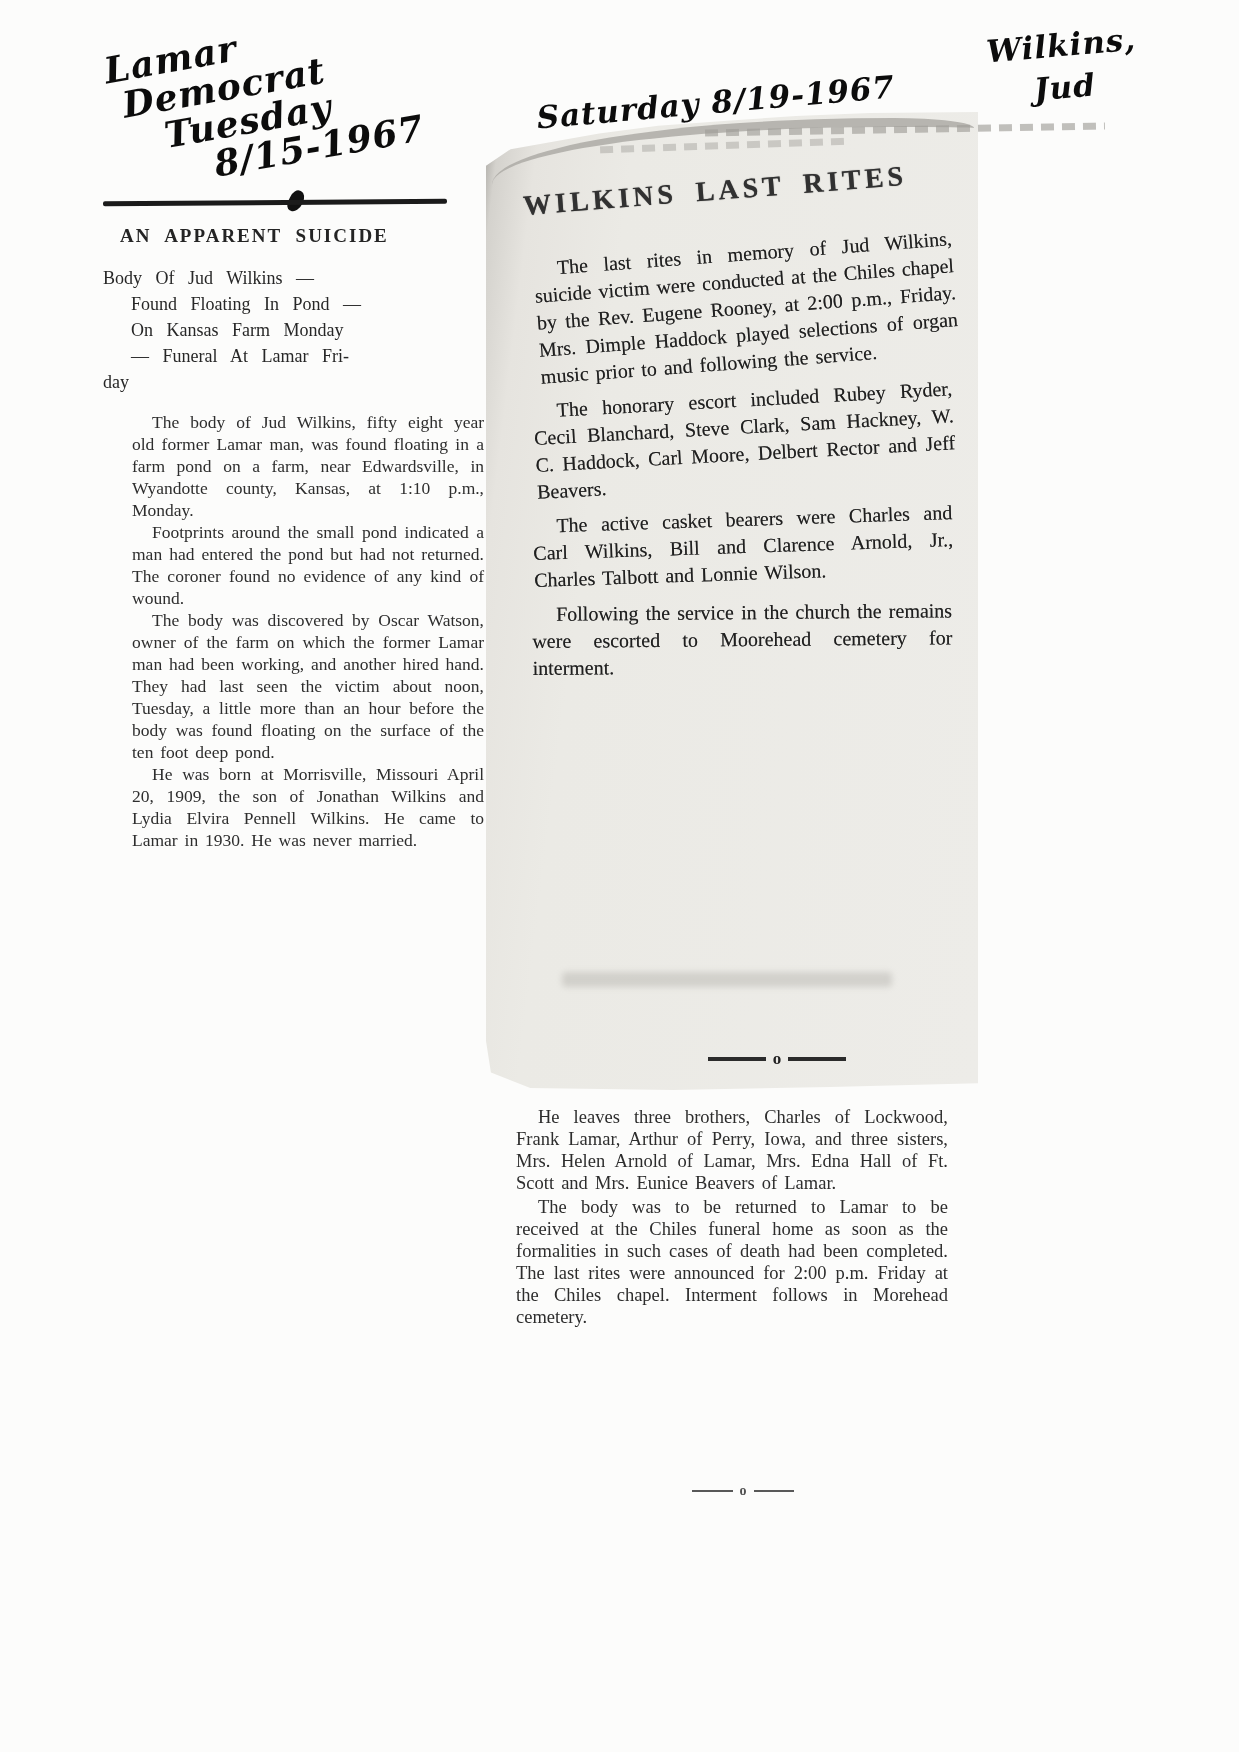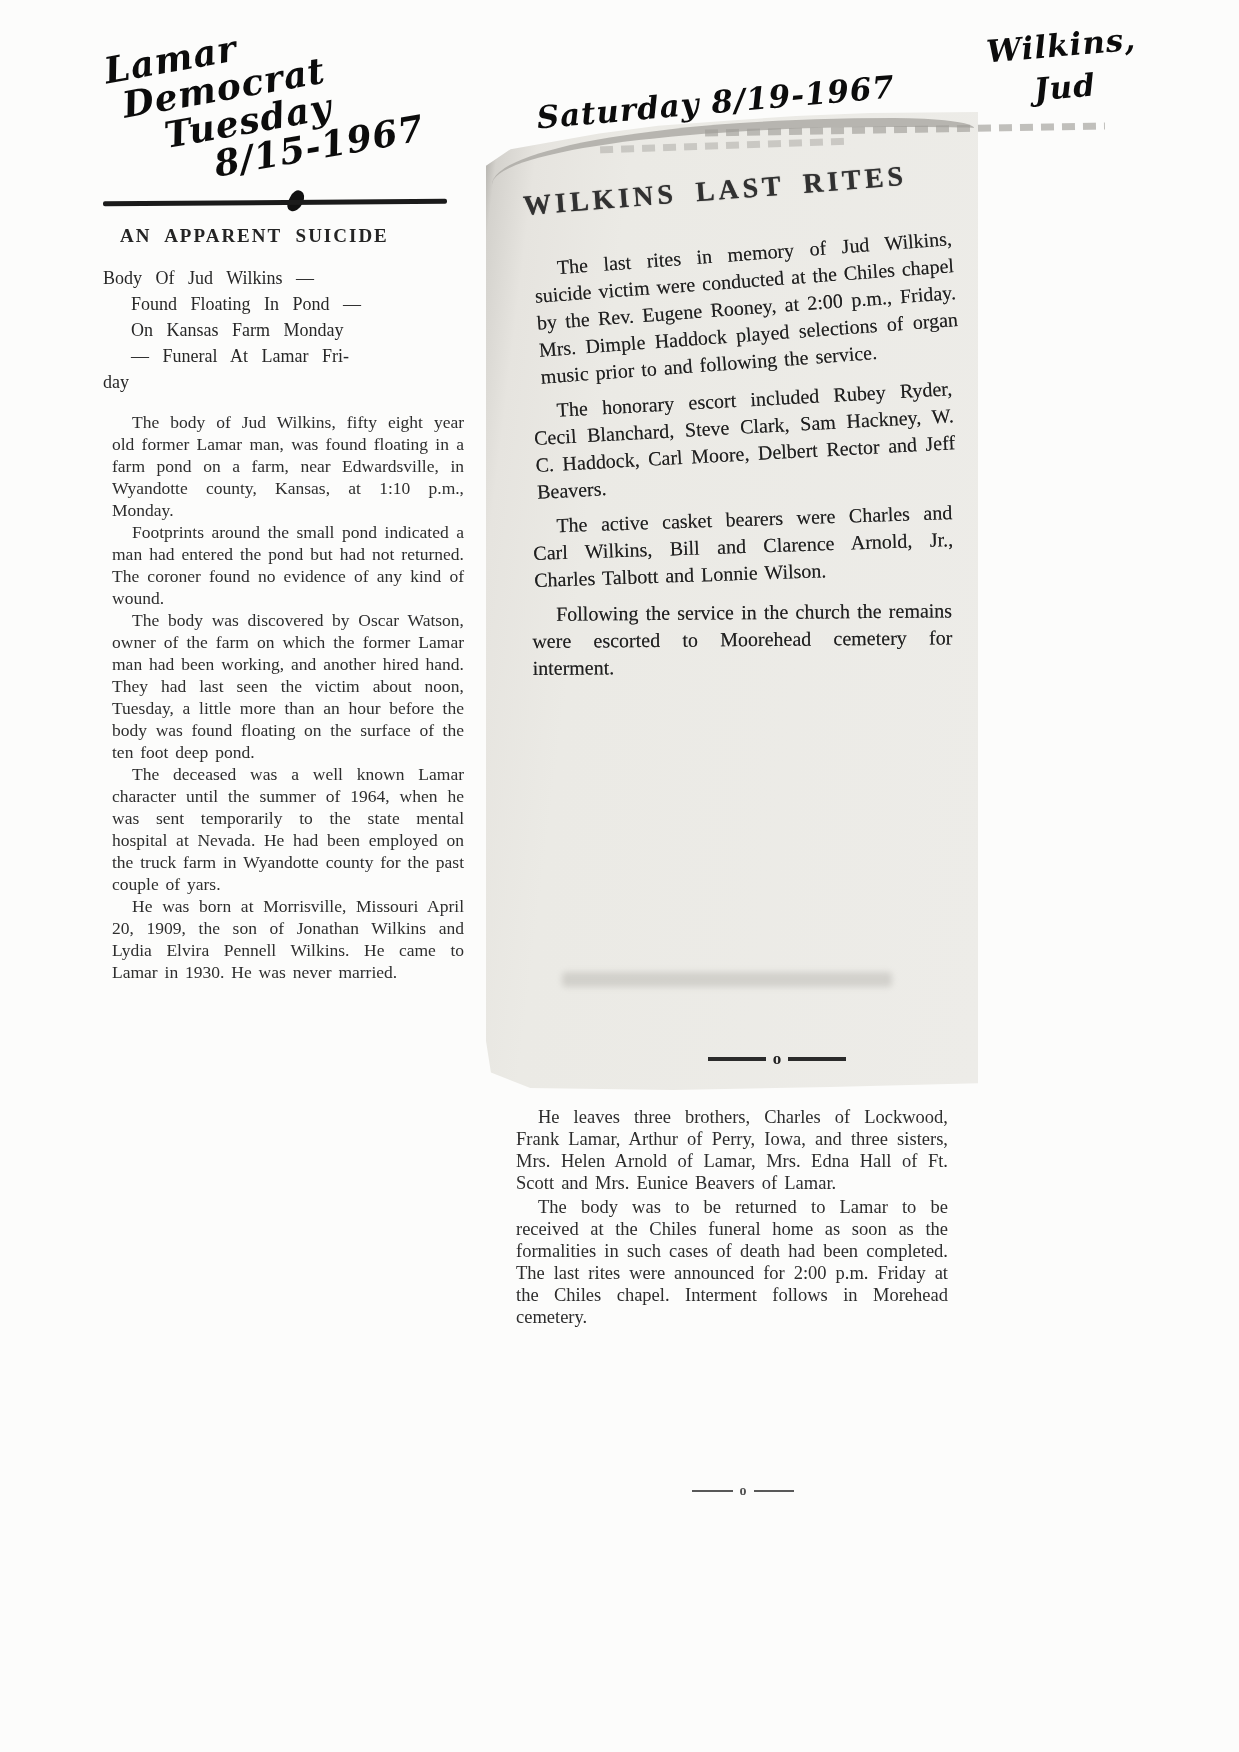--- a/index.html
+++ b/index.html
@@ -27,21 +27,21 @@
 
   
   .clip-left { position:absolute; left:100px; top:200px; width:375px; }
   .rule-top { height:5px; width:344px; margin-left:3px; background:#1b1b1b; transform:rotate(-0.4deg); border-radius:2px; }
   .headline1 {
     margin:20px 0 0 20px; font-size:19px; font-weight:bold;
     letter-spacing:2px; word-spacing:7px; color:#242424;
   }
   .subhead { margin:18px 0 0 3px; width:352px; font-size:18px; font-weight:normal; line-height:26px; color:#272727; word-spacing:9px; }
   .subhead .ind { margin-left:28px; }
-  .body1 { margin:16px 0 0 12px; width:352px; font-size:17.5px; line-height:22px; text-align:justify; word-spacing:2.5px; color:#2e2e2e; }
+  .body1 { margin:16px 0 0 32px; width:352px; font-size:17.5px; line-height:22px; text-align:justify; word-spacing:2.5px; color:#2e2e2e; }
   .body1 p { text-indent:20px; }
 
   
   .clip-right {
     position:absolute; left:486px; top:112px; width:492px; height:978px;
     background:linear-gradient(97deg,#a5a39e 0px,#d4d2cd 16px,#e6e4df 55px,#ebeae5 150px,#edece8 100%);
     clip-path:polygon(0% 5.5%, 5% 3.8%, 13% 3.1%, 23% 2.2%, 35% 1.4%, 49% 0.9%, 63% 0.4%, 78% 0.1%, 100% 0%,
                       100% 99.3%, 70% 99.7%, 38% 100%, 9% 99.8%, 1% 98.2%, 0% 95%);
     color:#1f1f1f;
   }
@@ -114,21 +114,20 @@
       <div>Body Of Jud Wilkins —</div>
       <div class="ind">Found Floating In Pond —</div>
       <div class="ind">On Kansas Farm Monday</div>
       <div class="ind">— Funeral At Lamar Fri-</div>
       <div>day</div>
     </div>
     <div class="body1">
       <p>The body of Jud Wilkins, fifty eight year old former Lamar man, was found floating in a farm pond on a farm, near Edwardsville, in Wyandotte county, Kansas, at 1:10 p.m., Monday.</p>
       <p>Footprints around the small pond indicated a man had entered the pond but had not returned. The coroner found no evidence of any kind of wound.</p>
       <p>The body was discovered by Oscar Watson, owner of the farm on which the former Lamar man had been working, and another hired hand. They had last seen the victim about noon, Tuesday, a little more than an hour before the body was found floating on the surface of the ten foot deep pond.</p>
-      <p>The deceased was a well known Lamar character until the summer of 1964, when he was sent temporarily to the state mental hospital at Nevada. He had been employed on the truck farm in Wyandotte county for the past couple of yars.</p>
       <p>He was born at Morrisville, Missouri April 20, 1909, the son of Jonathan Wilkins and Lydia Elvira Pennell Wilkins. He came to Lamar in 1930. He was never married.</p>
     </div>
   </div>
 
   <div class="clip-right">
     <span class="headline2">WILKINS LAST RITES</span>
     <div class="body2">
       <p class="rot1">The last rites in memory of Jud Wilkins, suicide victim were conducted at the Chiles chapel by the Rev. Eugene Rooney, at 2:00 p.m., Friday. Mrs. Dimple Haddock played selections of organ music prior to and following the service.</p>
       <p class="rot2">The honorary escort included Rubey Ryder, Cecil Blanchard, Steve Clark, Sam Hackney, W. C. Haddock, Carl Moore, Delbert Rector and Jeff Beavers.</p>
       <p class="rot3">The active casket bearers were Charles and Carl Wilkins, Bill and Clarence Arnold, Jr., Charles Talbott and Lonnie Wilson.</p>

